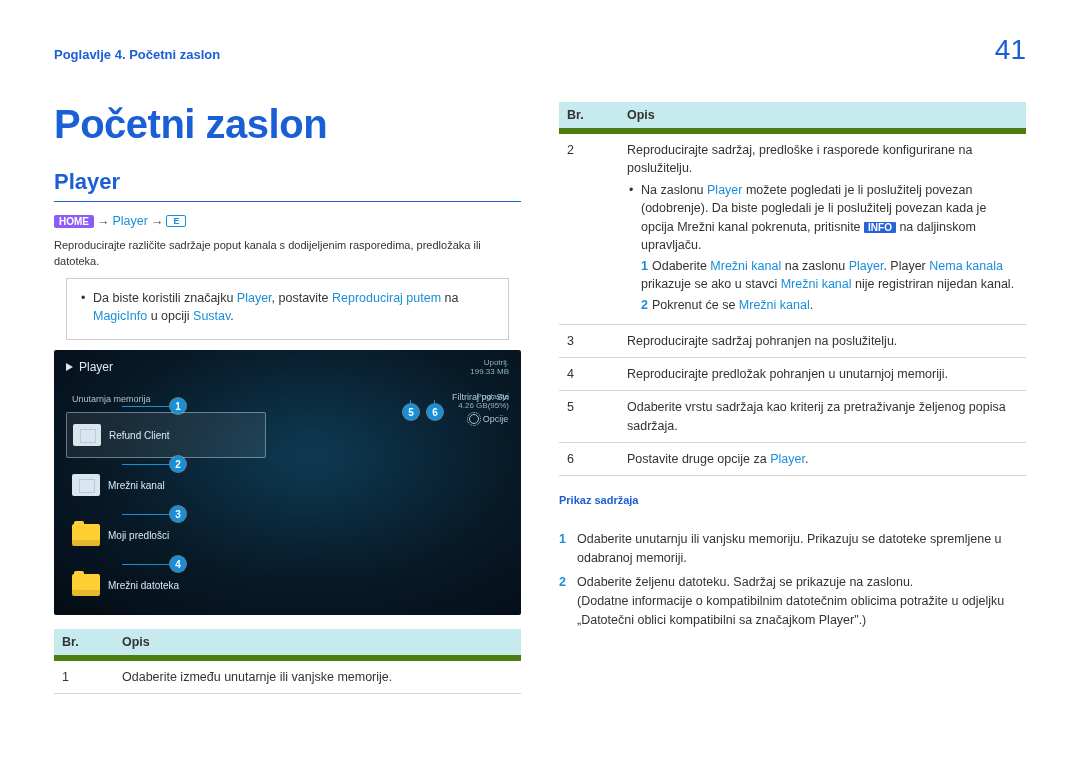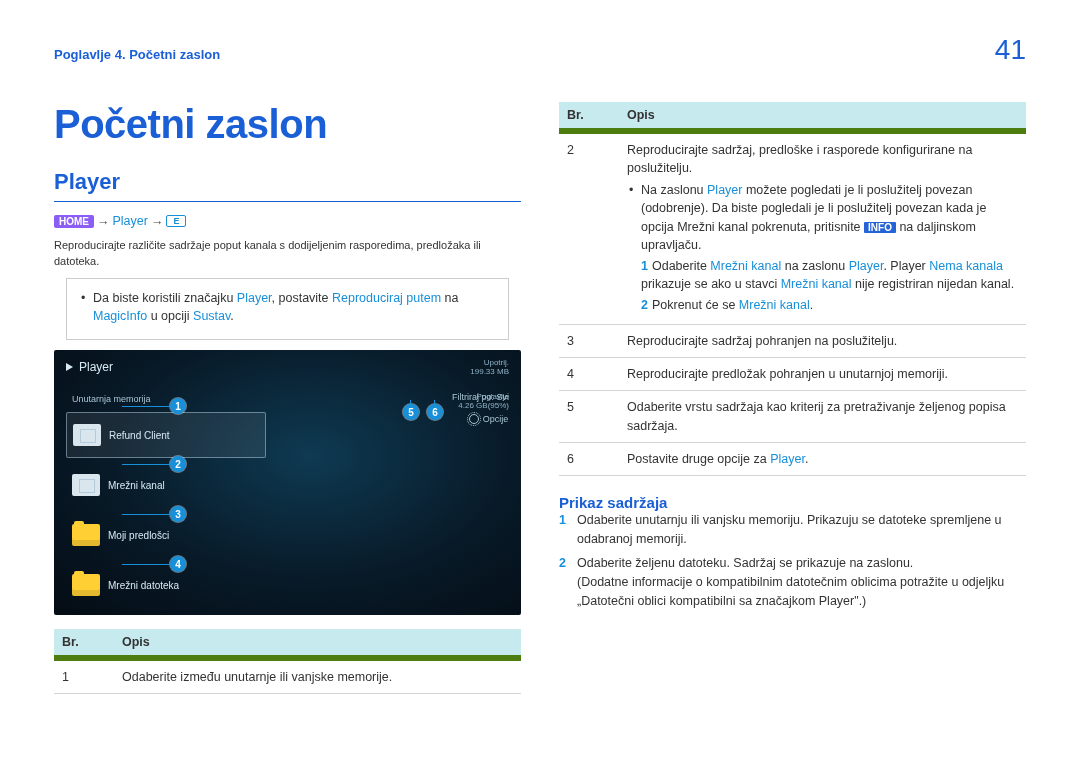--- a/index.html
+++ b/index.html
@@ -48,23 +48,23 @@
     letter-spacing: -0.5px;
   }
   .h2 {
     color: #1b5fd6;
     font-size: 22px;
     font-weight: 700;
     margin-bottom: 6px;
   }
   .h3 {
     color: #1b5fd6;
-    font-size: 15px;
+    font-size: 11px;
     font-weight: 700;
-    margin: 18px 0 0;
+    margin: 18px 0 24px;
   }
   .rule { height: 1px; background: #1b5fd6; margin-bottom: 12px; }
   .path-line { margin-bottom: 10px; font-size: 12.5px; display: flex; align-items: center; gap: 3px; flex-wrap: wrap; }
   .badge-home {
     background: #8b5cf6; color:#fff; font-size:10px; font-weight:700;
     padding:1px 5px; border-radius:2px;
   }
   .path-link { color:#188fd9; }
   .arrow { color:#444; }
   .enter-icon {

